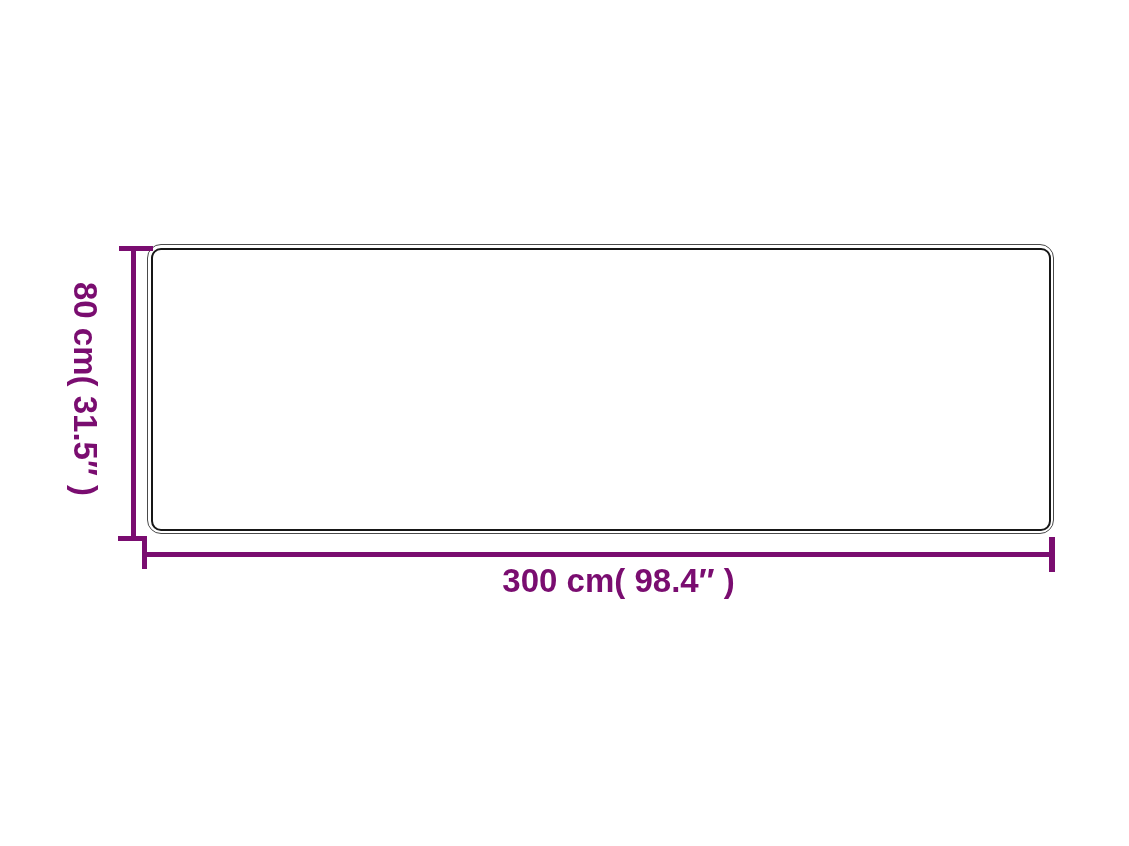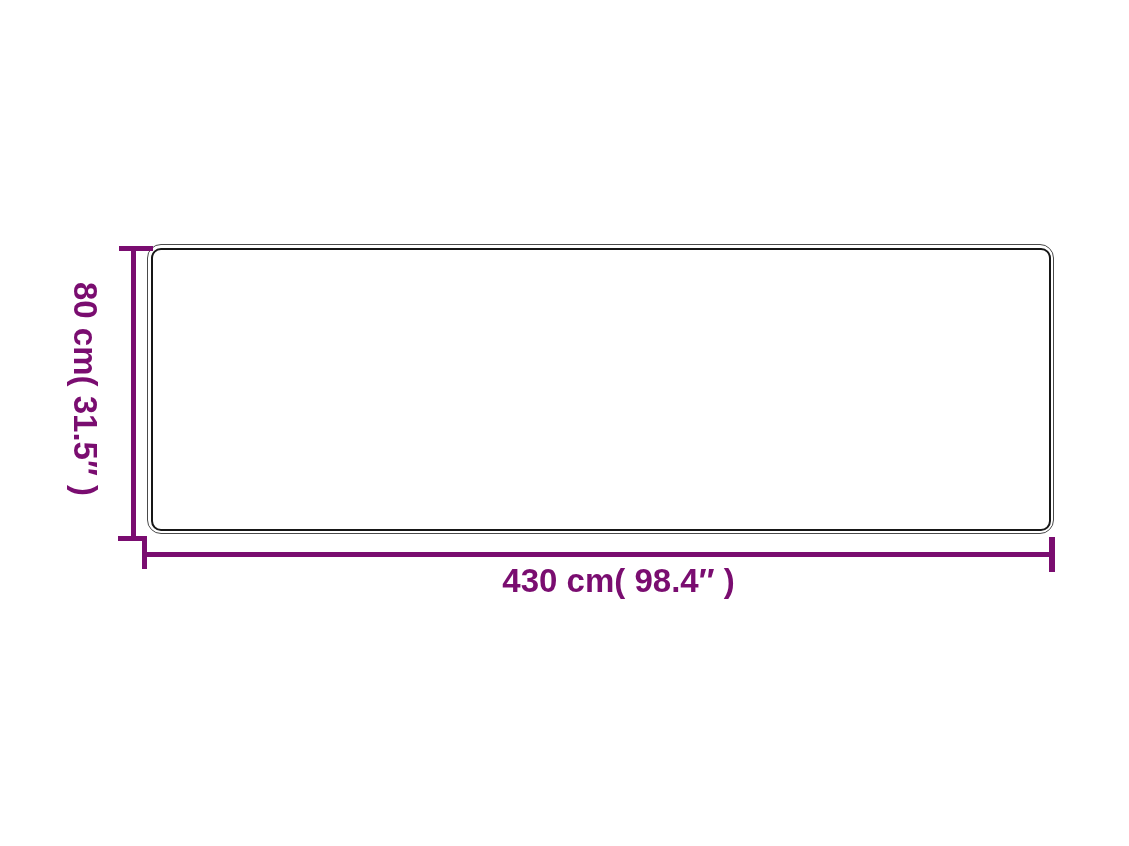--- a/index.html
+++ b/index.html
@@ -72,15 +72,15 @@
   </div>
 
   <div class="dim v-line"></div>
   <div class="dim v-tick-t"></div>
   <div class="dim v-tick-b"></div>
   <div class="dim-label height-label">80 cm( 31.5″ )</div>
 
   <div class="dim h-line"></div>
   <div class="dim h-tick-l"></div>
   <div class="dim h-tick-r"></div>
-  <div class="dim-label width-label">430 cm( 98.4″ )</div>
+  <div class="dim-label width-label">300 cm( 98.4″ )</div>
 
 </div>
 
 </body></html>

